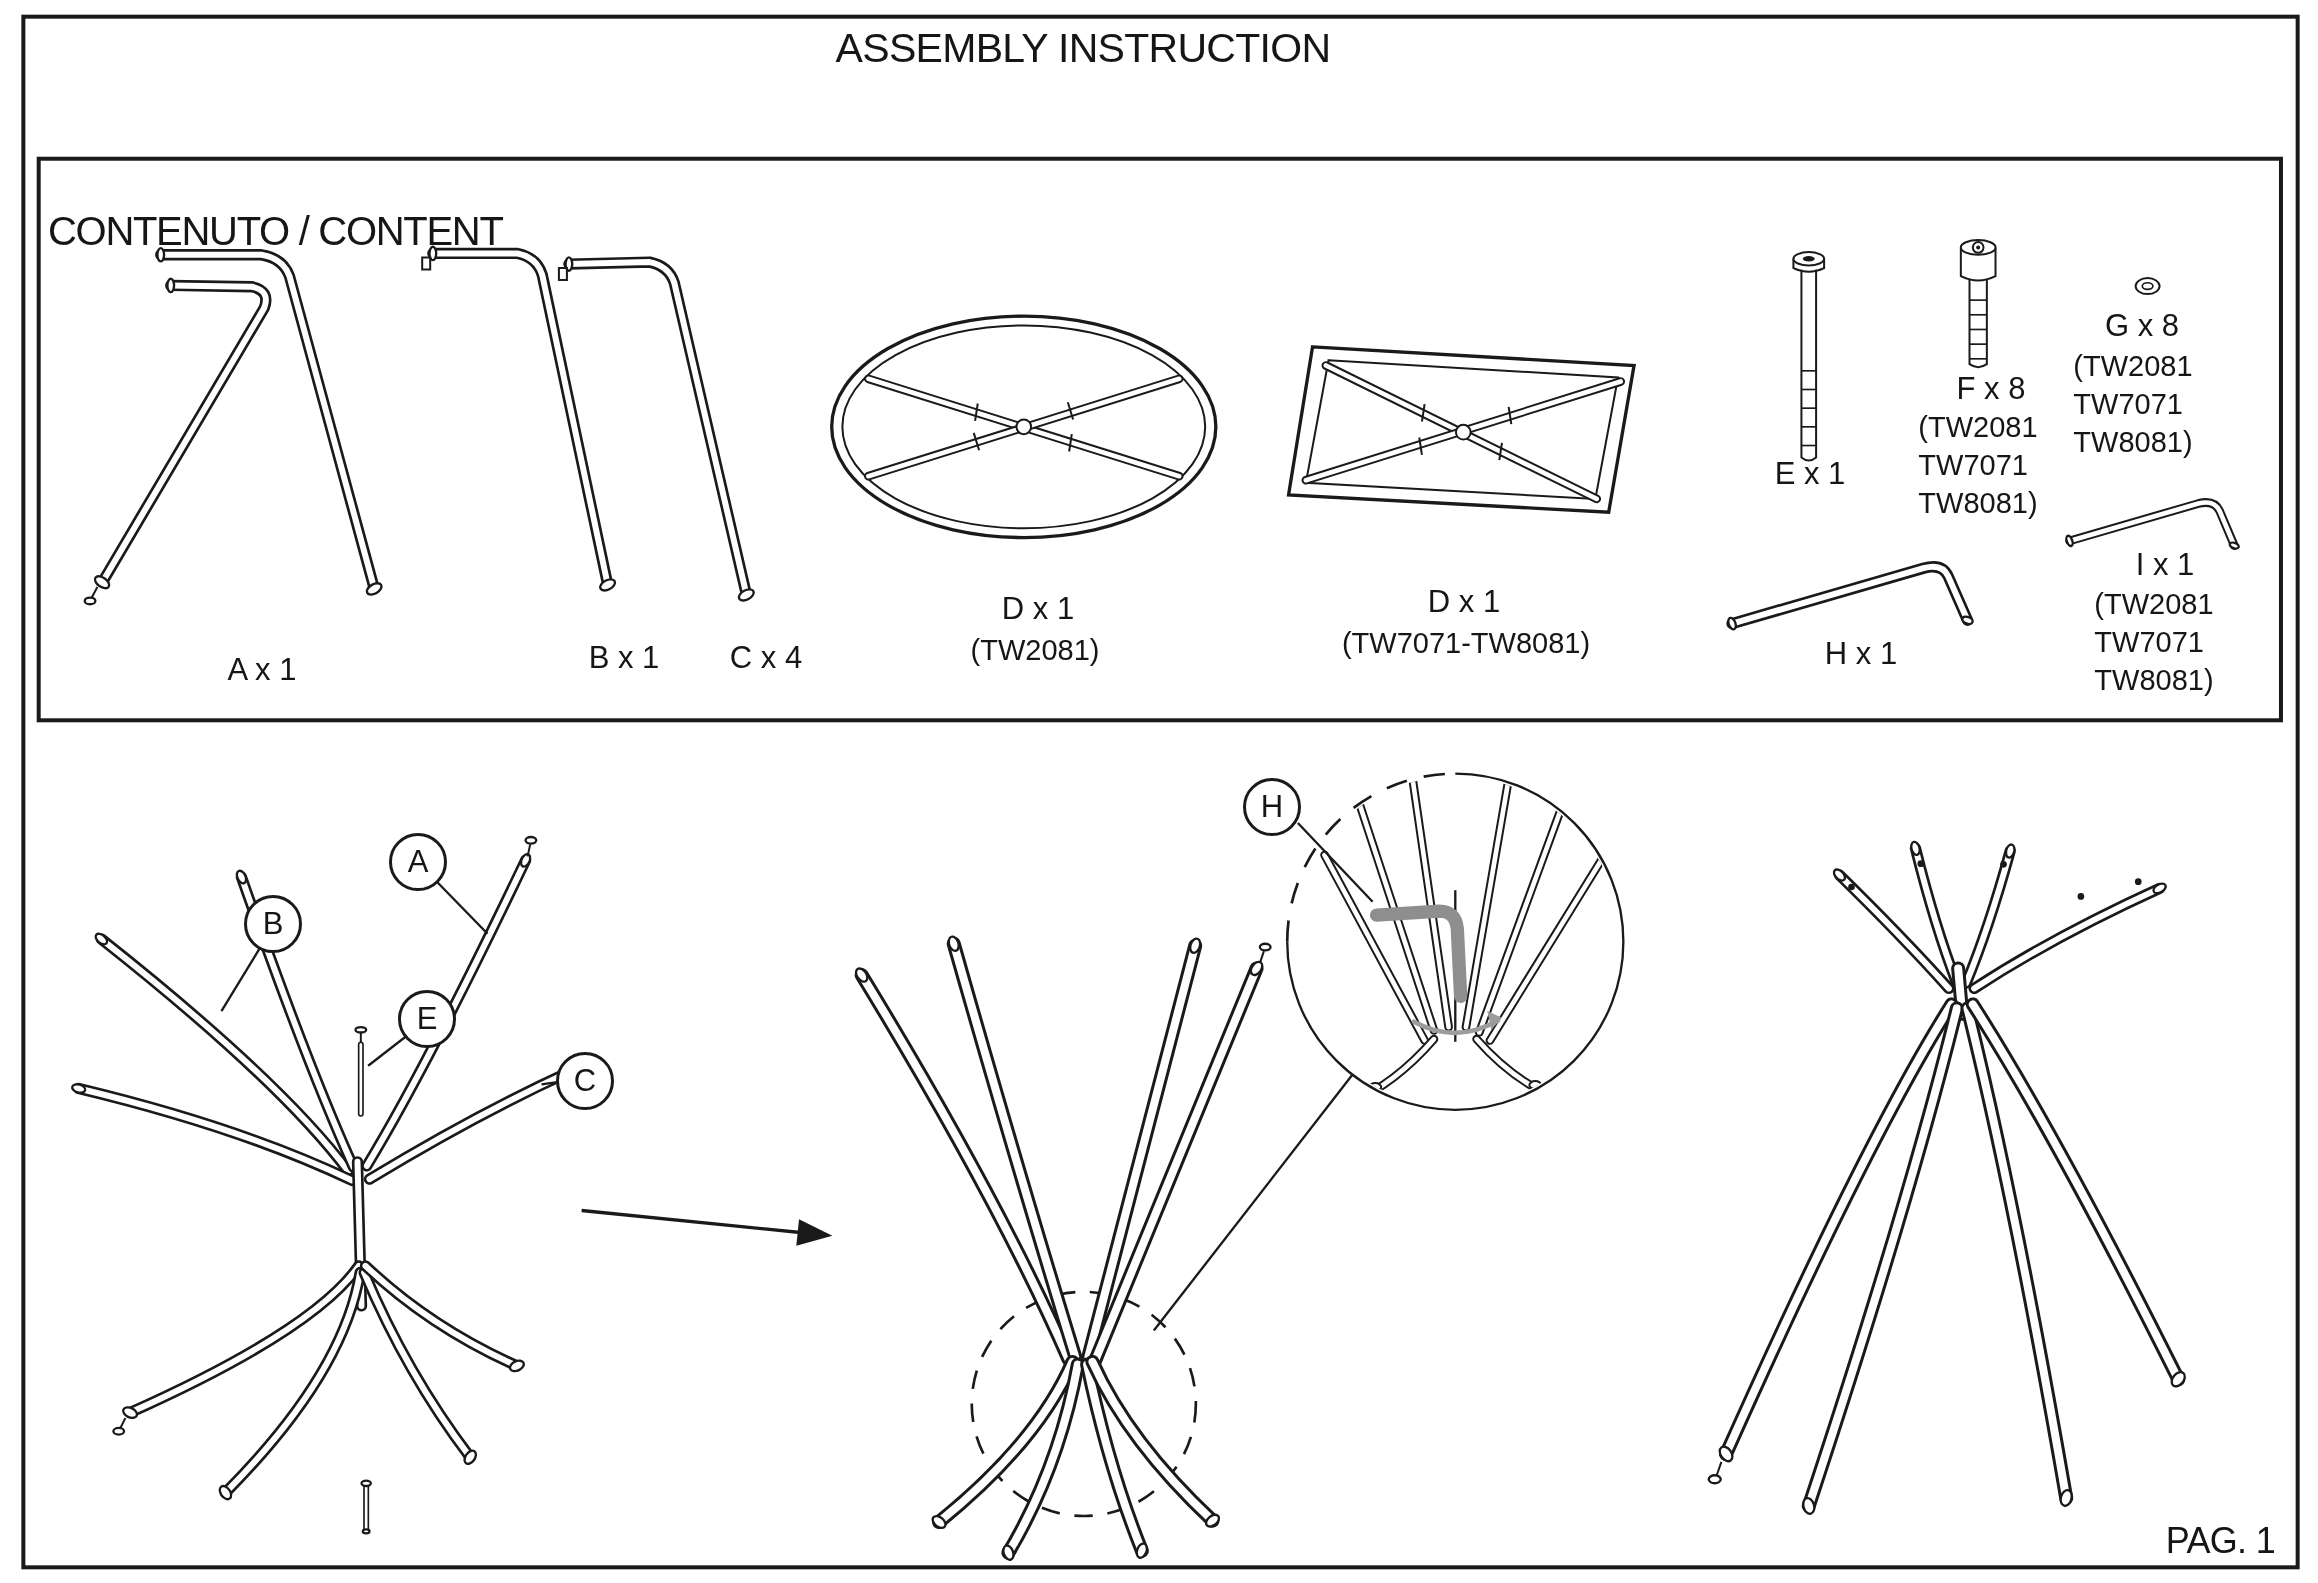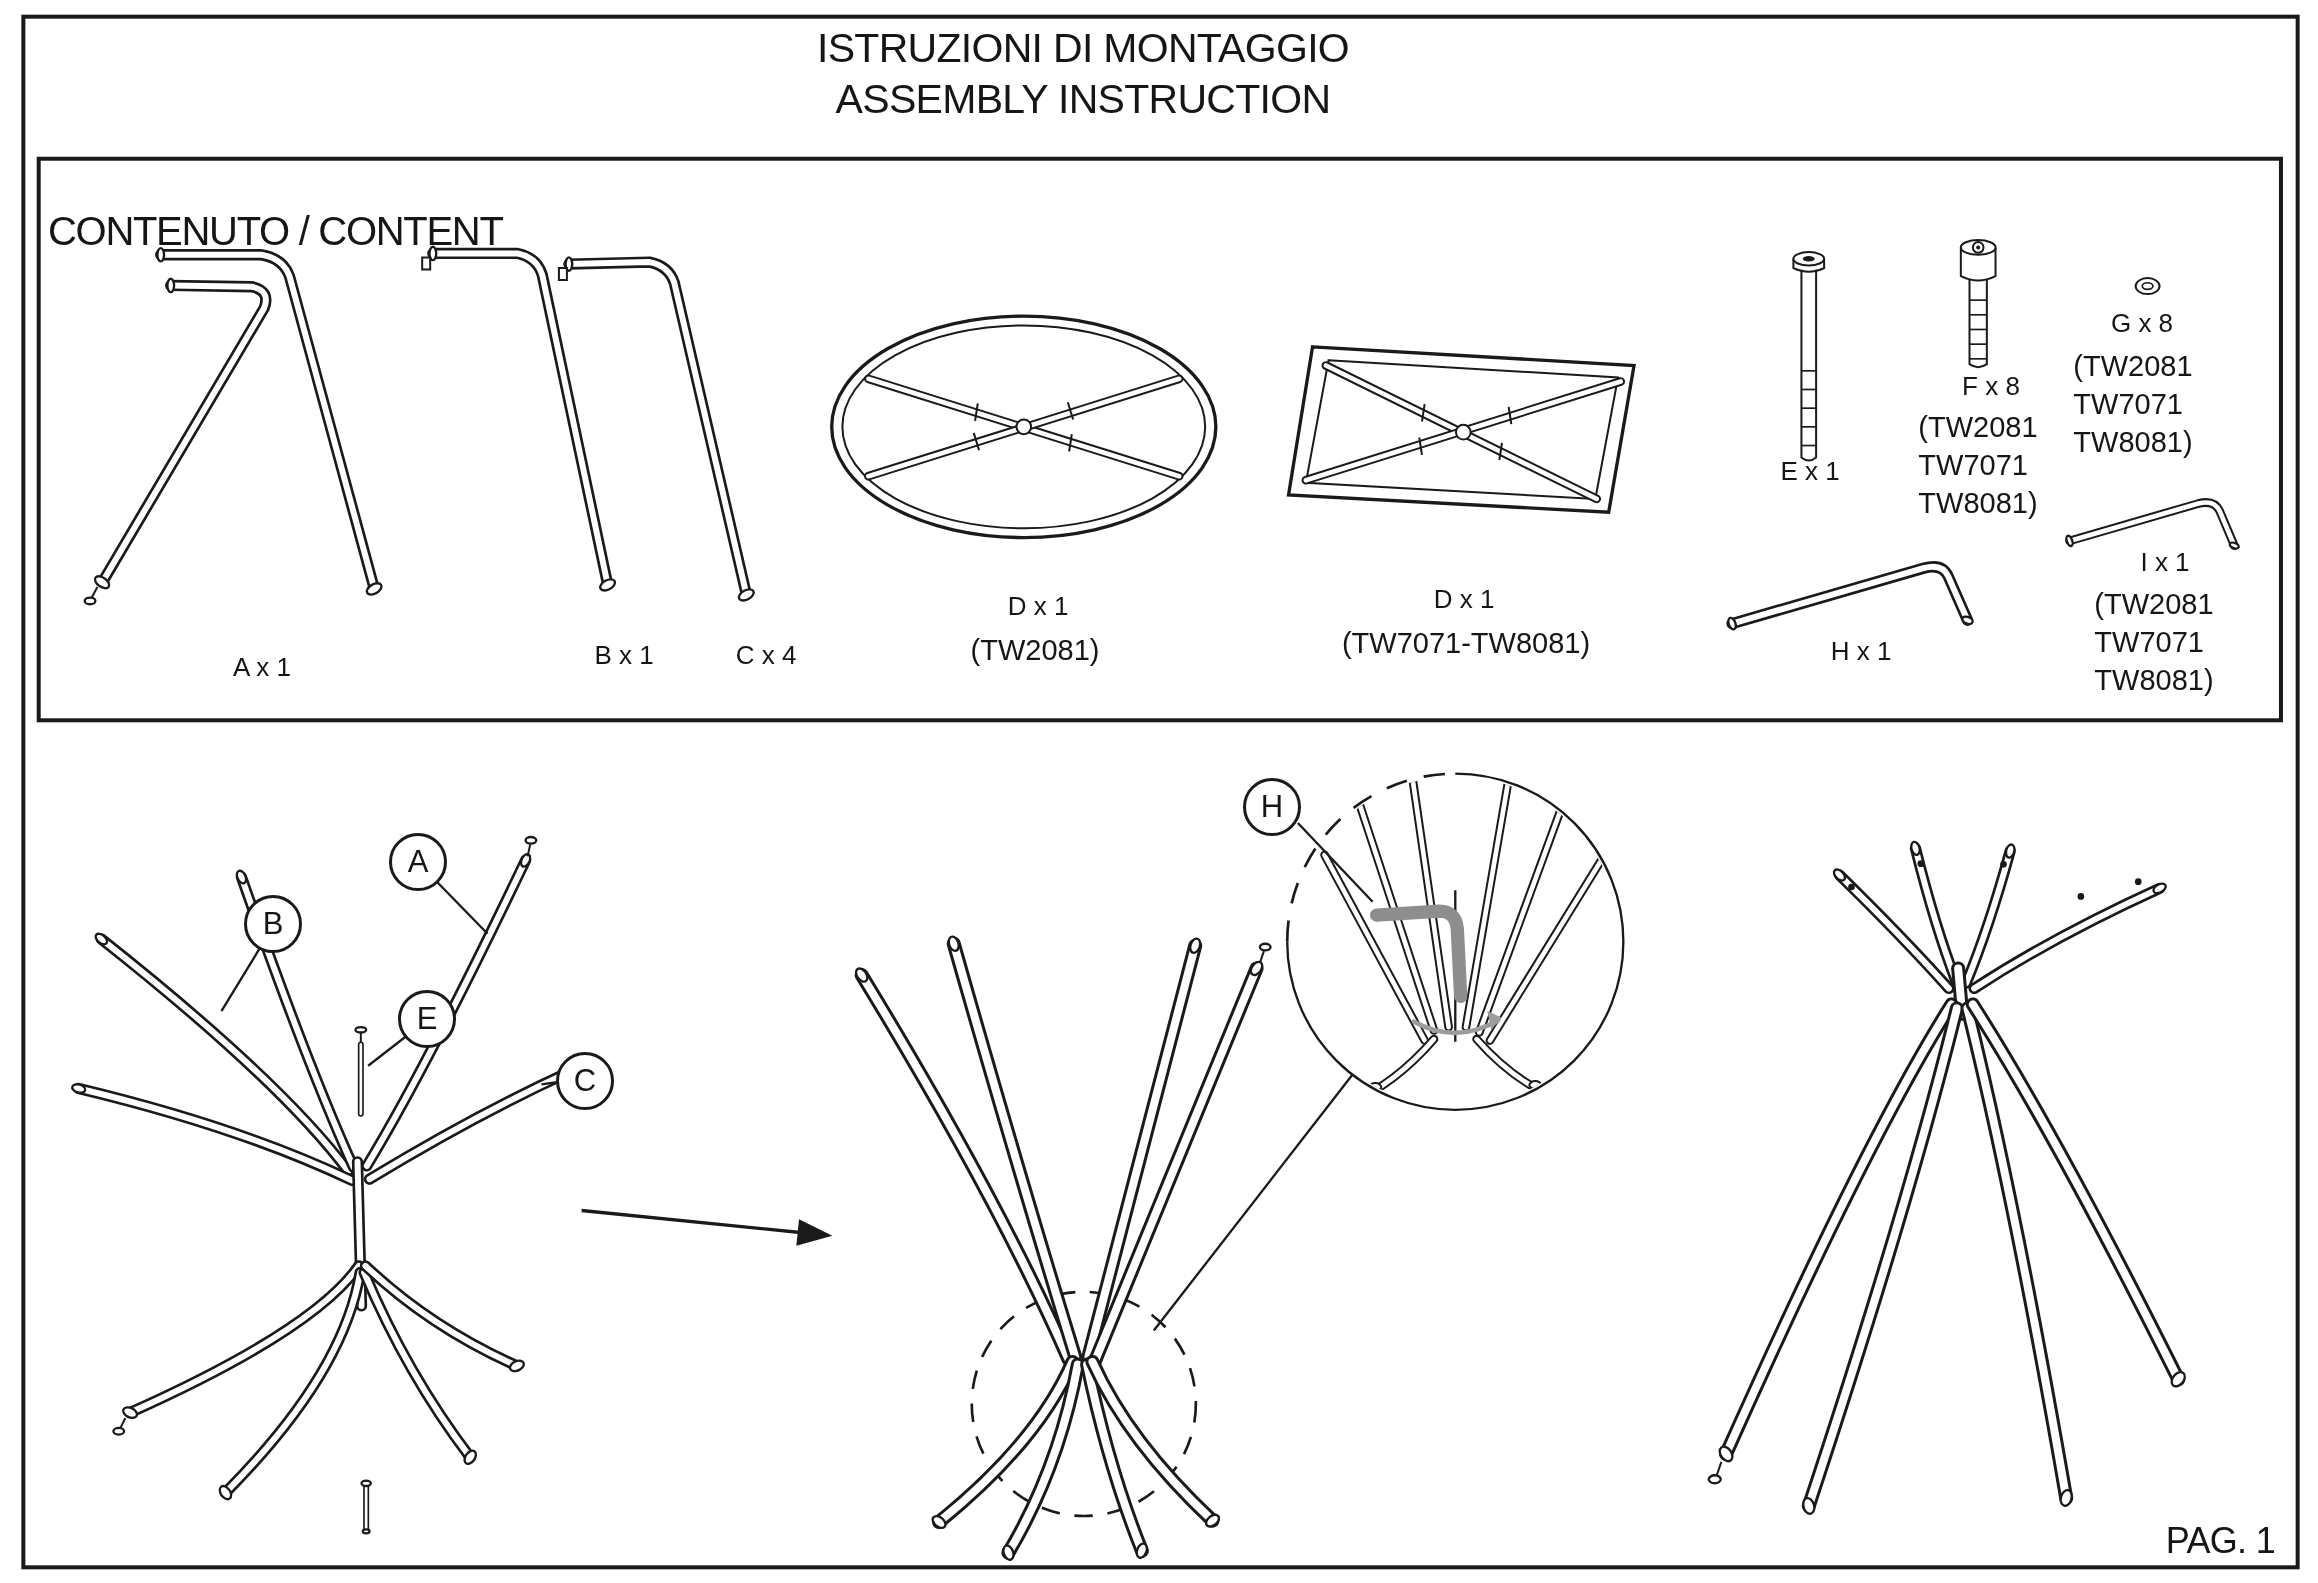--- a/index.html
+++ b/index.html
@@ -26,21 +26,21 @@
   .dot{fill:#1a1a1a}
   .dash{fill:none;stroke:#1a1a1a;stroke-width:4;stroke-dasharray:28 22}
   .dash2{fill:none;stroke:#1a1a1a;stroke-width:4;stroke-dasharray:32 26}
   .gk{fill:none;stroke:#8e8e8e;stroke-width:20;stroke-linecap:round;stroke-linejoin:round}
   .ga{fill:none;stroke:#9c9c9c;stroke-width:7;stroke-linecap:round}
   
   .title-block{position:absolute;left:0;right:153px;top:23px;text-align:center;
                font-size:41px;line-height:51px;letter-spacing:-0.7px;}
   .content-label{position:absolute;left:48px;top:165px;font-size:40px;letter-spacing:-1.3px;margin-top:44px;}
   .art-label{position:absolute;right:41px;top:165px;font-size:40px;letter-spacing:-1.3px;}
-  .plabel{position:absolute;transform:translateX(-50%);font-size:26px;white-space:nowrap;}
+  .plabel{position:absolute;transform:translateX(-50%);font-size:31px;white-space:nowrap;}
   .var{font-size:29px;line-height:38px;white-space:pre-line;text-align:left;}
   .callout{position:absolute;width:52px;height:52px;border:3.3px solid #1a1a1a;border-radius:50%;
            background:#fff;display:flex;align-items:center;justify-content:center;font-size:31px;}
   .pag{position:absolute;right:44px;top:1520px;font-size:36px;letter-spacing:-0.7px;}
 </style>
 </head>
 <body>
 
 <div class="page">
 
@@ -358,21 +358,20 @@
     <ellipse class="cap" cx="2588" cy="2180" rx="12" ry="8" transform="rotate(55 2588 2180)"></ellipse>
     <line class="ln2" x1="2581" y1="2192" x2="2574" y2="2212"></line>
     <ellipse class="cap" cx="2571" cy="2218" rx="9" ry="6"></ellipse>
     <ellipse class="cap" cx="2712" cy="2258" rx="12" ry="8" transform="rotate(75 2712 2258)"></ellipse>
     <ellipse class="cap" cx="3098" cy="2246" rx="12" ry="8" transform="rotate(-75 3098 2246)"></ellipse>
     <ellipse class="cap" cx="3266" cy="2068" rx="12" ry="8" transform="rotate(-50 3266 2068)"></ellipse>
   </g>
 </svg>
 
 <div class="title-block">
-  <div>ISTRUZIONI DI MONTAGGIO</div>
   <div>ASSEMBLY INSTRUCTION</div>
 </div>
 
 <div class="content-label">CONTENUTO / CONTENT</div>
 
 <div class="plabel" style="left:262px;top:652px">A x 1</div>
 <div class="plabel" style="left:624px;top:640px">B x 1</div>
 <div class="plabel" style="left:766px;top:640px">C x 4</div>
 
 <div class="plabel" style="left:1038px;top:591px">D x 1</div>

